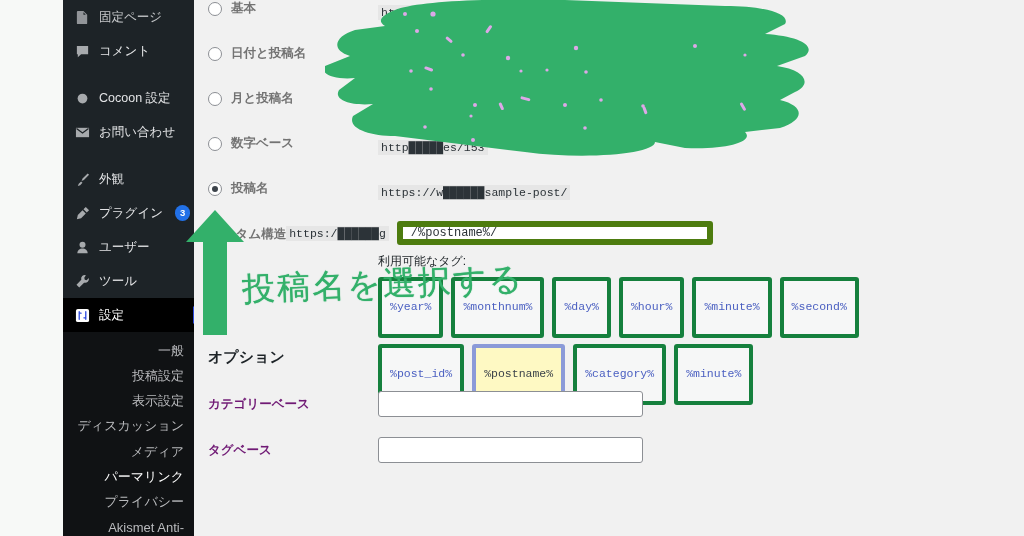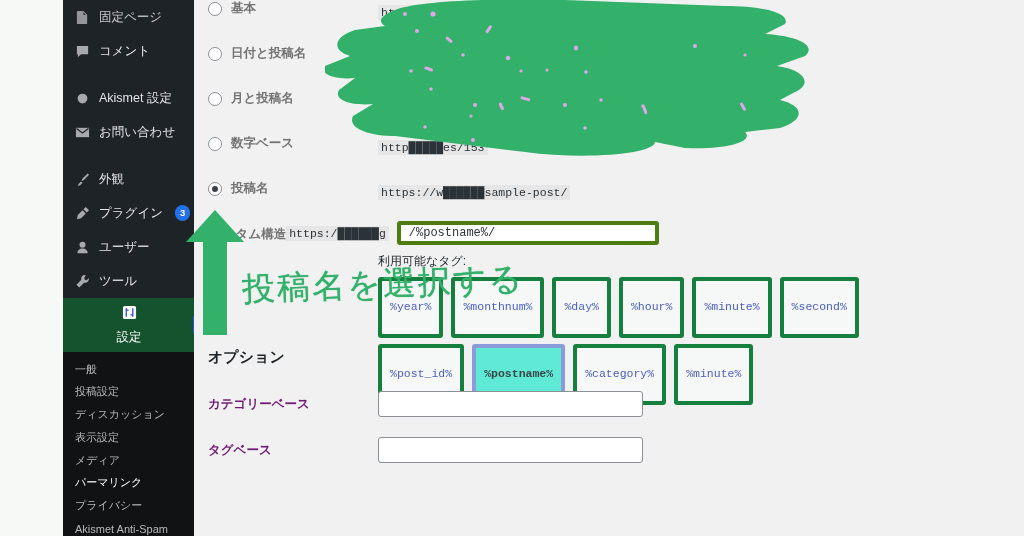--- a/index.html
+++ b/index.html
@@ -59,24 +59,23 @@
     height: 16px;
     flex: 0 0 16px;
     display: inline-flex;
     align-items: center;
     justify-content: center;
     color: #a7aaad;
   }
   .menu-item .ico svg { display:block; }
   .menu-gap { height: 13px; }
   .menu-item.active {
-    background: #14532d;
+    background: #000000;
     color: #fff;
     font-weight: 400;
-    flex-direction: column;
   }
   .menu-item.active .ico { color: #fff; }
   .menu-item.active::after {
     content: "";
     position: absolute;
     right: -8px;
     top: 50%;
     transform: translateY(-50%);
     border-top: 9px solid transparent;
     border-bottom: 9px solid transparent;
@@ -91,23 +90,24 @@
     padding: 3px 5px 3px 5px;
     margin-left: 3px;
     font-weight: 600;
   }
   .submenu {
     background: #101214;
     padding: 6px 0 8px 0;
   }
   .submenu-item {
     padding: 4.5px 10px 4.5px 12px;
-    font-size: 11px;
+    font-size: 13px;
     color: #b9babd;
     line-height: 1.25;
+    text-align: right;
   }
   .submenu-item.current {
     color: #fff;
     font-weight: normal;
   }
   .submenu-item.two-line { line-height: 1.35; }
   
   .content {
     position: absolute;
     left: 194px; top: 0;
@@ -172,24 +172,24 @@
   .custom-row {
     display: flex;
     align-items: flex-start;
     margin-top: 0;
   }
   .custom-row .label-cell { padding-top: 13px; }
   .custom-input {
     font-family: "Liberation Mono", "DejaVu Sans Mono", monospace;
     font-size: 12px;
     color: #2c3338;
-    width: 262px;
+    width: 316px;
     height: 24px;
     padding: 2px 8px;
-    border: 4px solid #4d7c0f;
+    border: 6px solid #4d7c0f;
     border-radius: 3px;
     background: #fff;
     box-sizing: border-box;
     vertical-align: middle;
   }
   .avail {
     margin: 8px 0 0 170px;
     font-size: 12px;
     color: #1d2327;
   }
@@ -205,24 +205,23 @@
     font-size: 11.5px;
     color: #4a5fc1;
     background: #f6f7f7;
     border: 4px solid #15803d;
     border-radius: 3px;
     padding: 19px 8px;
     line-height: 1.3;
     white-space: nowrap;
   }
   .tag-btn.selected {
-    background: #5eead4;
+    background: #fef9c3;
     color: #3c434a;
     border-color: #8b9ad8;
-    font-weight: bold;
   }
   
   .options {
     position: absolute;
     left: 14px;
     top: 348px;
     width: 900px;
   }
   .options h2 {
     font-size: 15px;
@@ -326,21 +325,21 @@
 
     <div class="menu-gap"></div>
 
     <div>
       <div class="menu-item">
         <span class="ico">
           <svg width="13" height="13" viewBox="0 0 16 16" fill="currentColor">
               <circle cx="8" cy="8" r="6"></circle>
             </svg>
         </span>
-        <span>Akismet 設定</span>
+        <span>Cocoon 設定</span>
       </div>
       <div class="menu-item">
         <span class="ico">
           <svg width="15" height="15" viewBox="0 0 16 16" fill="currentColor">
               <path d="M1 3h14v10H1z" fill="currentColor"></path>
               <path d="M1.6 3.7 8 8.6l6.4-4.9" stroke="#1d2327" stroke-width="1.3" fill="none"></path>
             </svg>
         </span>
         <span>お問い合わせ</span>
       </div>
@@ -390,22 +389,22 @@
               <path d="M4.5 4v8M4.5 5.5h2M11.5 12V4M11.5 10.5h-2" stroke="#2e4be0" stroke-width="1.4" fill="none" stroke-linecap="round"></path>
             </svg>
         </span>
         <span>設定</span>
       </div>
     </div>
 
     <div class="submenu">
       <div class="submenu-item">一般</div>
       <div class="submenu-item">投稿設定</div>
+      <div class="submenu-item">表示設定</div>
       <div class="submenu-item">ディスカッション</div>
-      <div class="submenu-item">表示設定</div>
       <div class="submenu-item">メディア</div>
       <div class="submenu-item current">パーマリンク</div>
       <div class="submenu-item">プライバシー</div>
       <div class="submenu-item two-line">Akismet Anti-Spam (アンチスパム)</div>
 
     </div>
 
   </nav>
 
   <main class="content">

